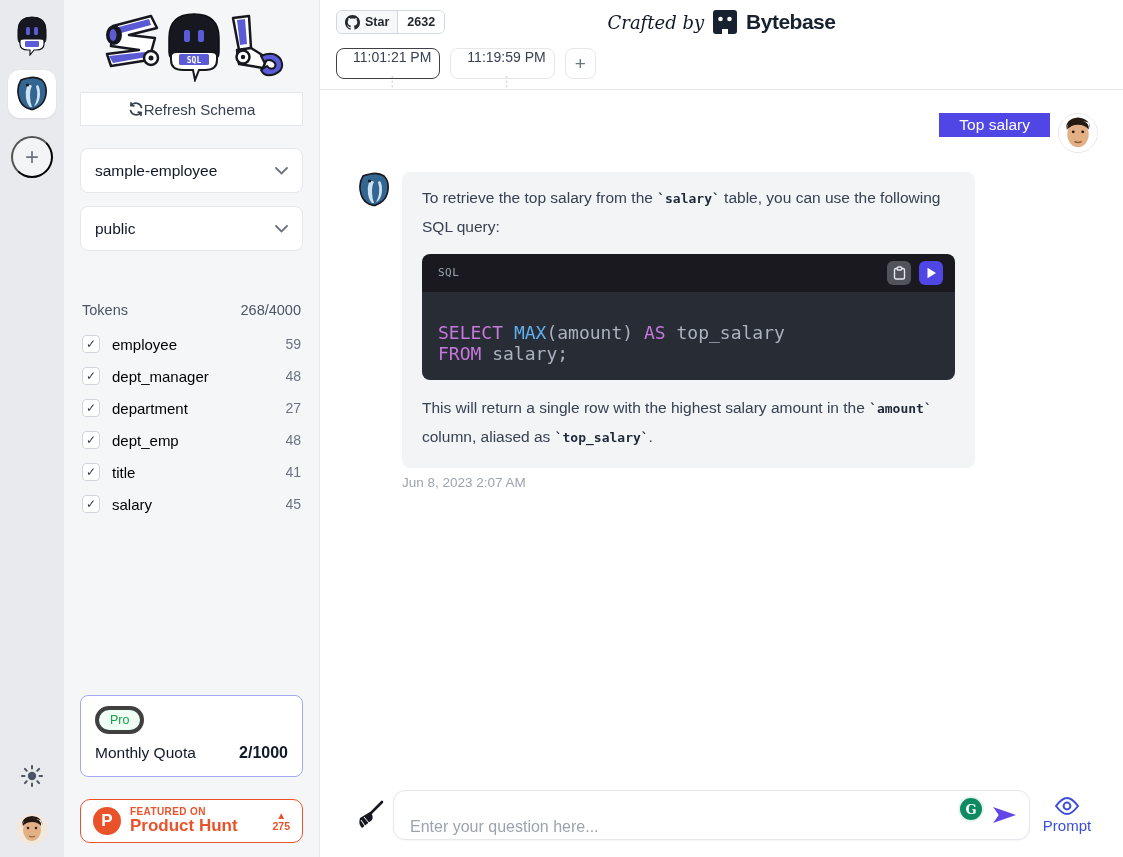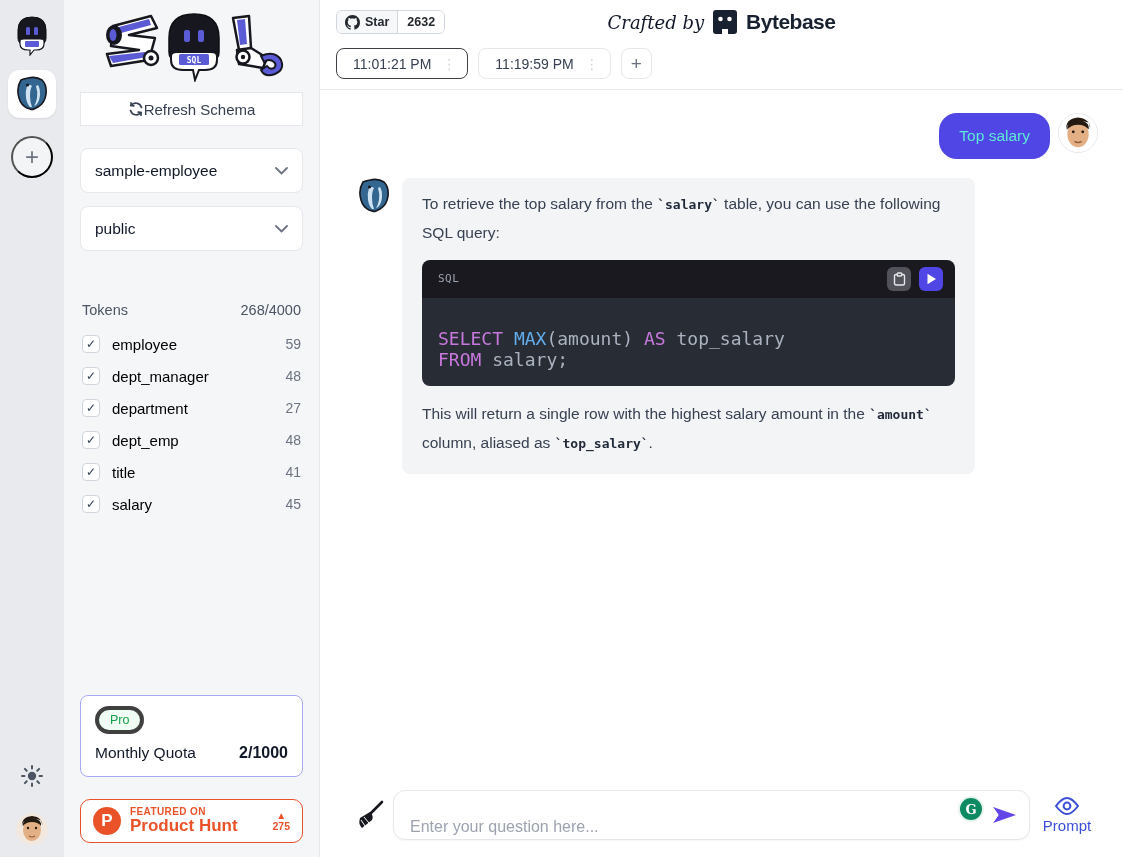--- a/index.html
+++ b/index.html
@@ -100,36 +100,36 @@
   .star-right { display:flex; align-items:center; background:#fff; padding:0 9px; font-weight:600; }
   .crafted {
     position:absolute; left:0; right:0; top:0; height:44px;
     display:flex; align-items:center; justify-content:center; gap:8px; pointer-events:none;
   }
   .crafted-by { font-family:"DejaVu Serif", serif; font-style:italic; font-size:18px; color:#111827; }
   .bb-name { font-size:21px; font-weight:800; color:#18212f; letter-spacing:-0.5px; }
   .tabs-row { display:flex; align-items:center; gap:10px; padding:4px 16px 10px; }
   .tab {
     height:31px; border-radius:8px; background:#fff; display:flex; align-items:center;
-    padding:0 8px 0 16px; gap:8px; font-size:14px; color:#374151; cursor:pointer;
+    padding:0 8px 0 16px; gap:8px; font-size:14px; color:#374151; cursor:pointer;flex-direction:column;
   }
   .tab.active { border:1.5px solid #3f3f46; }
   .tab.inactive { border:1px solid #e5e7eb; }
   .kebab { color:#d4d4d8; font-size:14px; padding:0 3px; cursor:pointer; }
   .tab-add {
     width:31px; height:31px; border:1px solid #e5e7eb; border-radius:8px; background:#fff;
     display:flex; align-items:center; justify-content:center;
     color:#6b7280; font-size:19px; font-weight:300; cursor:pointer;
   }
   .main-divider { border-top:1px solid #e5e7eb; }
   .chat { flex:1; display:flex; flex-direction:column; overflow:hidden; padding:0 25px 0 36px; }
   .msg-user { display:flex; justify-content:flex-end; align-items:flex-start; margin-top:23px; gap:8px; }
   .bubble-user {
-    background:#4f46e5; color:#5eead4; font-size:15.5px;
-    padding:14px 20px; border-radius:18px; cursor:default;
+    background:#4f46e5; color:#ffffff; font-size:15.5px;
+    padding:3px 20px; border-radius:0; cursor:default;
   }
   .avatar-user {
     width:40px; height:40px; border-radius:50%; background:#fff;
     border:1px solid #e5e7eb; overflow:hidden; flex-shrink:0;
   }
   .msg-assistant { display:flex; align-items:flex-start; margin-top:19px; gap:10px; }
   .avatar-pg { width:36px; height:36px; flex-shrink:0; }
   .card {
     background:#f3f4f6; border-radius:8px; padding:12px 20px 16px; max-width:573px;
     font-size:15.5px; line-height:28px; color:#374151;
@@ -428,20 +428,21 @@
           </div>
           <div class="code-body">
               <div><span class="tk-kw">SELECT</span><span class="tk-pl"> </span><span class="tk-fn">MAX</span><span class="tk-pl">(amount) </span><span class="tk-kw">AS</span><span class="tk-pl"> top_salary</span></div>
               <div><span class="tk-kw">FROM</span><span class="tk-pl"> salary;</span></div>
             </div>
         </div>
         <p><span>This will return a single row with the highest salary amount in the </span><span class="inline-code">`amount`</span><span> column, aliased as </span><span class="inline-code">`top_salary`</span><span>.</span></p>
       </div>
     </div>
 
+    <div class="timestamp">Jun 8, 2023 2:07 AM</div>
 
     <div class="chat-spacer"></div>
 
     <div class="composer">
       <div class="broom">
         <svg width="28" height="30" viewBox="0 0 28 30">
           <line x1="26" y1="2" x2="13" y2="15" stroke="#17171f" stroke-width="2.6" stroke-linecap="round"></line>
           <path d="M14 12 Q18 16 16 20 L6 28 Q2 24 4 18 Z" fill="#17171f"></path>
           <path d="M5 20 L9 26 M8 17 L13 23" stroke="#fff" stroke-width="1"></path>
         </svg>

